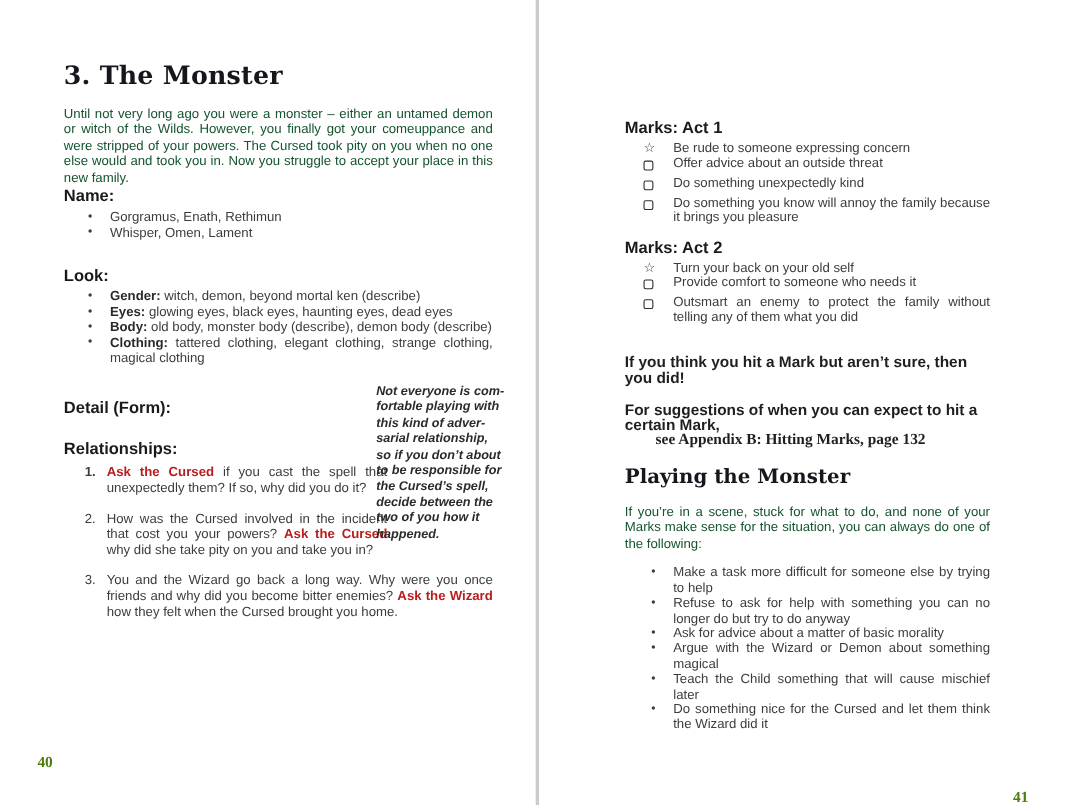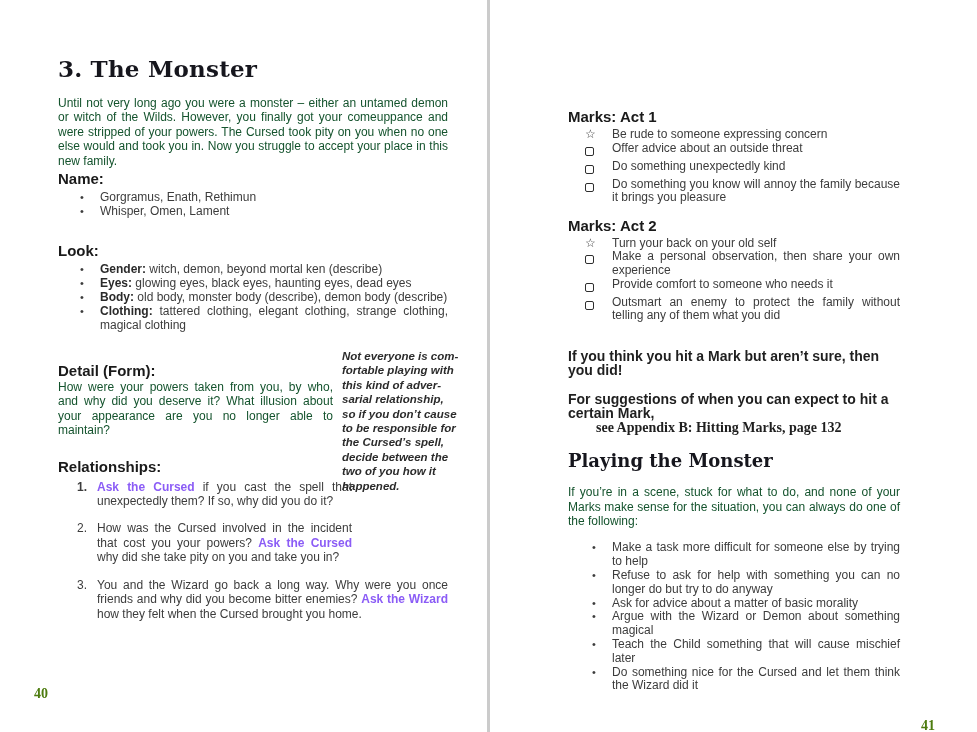--- a/index.html
+++ b/index.html
@@ -28,21 +28,21 @@
   
   .list-left { padding-left:22px; }
   .list-left .marker { width:20px; font-size:11px; line-height:14px; }
   .list-left .txt b { color:#2a2a2a; }
 
   
   .list-rel { padding-left:19px; }
   .list-rel .marker { width:20px; font-size:12px; line-height:14.4px; }
   .list-rel .txt { line-height:14.4px; }
   .num-bold { font-weight:bold; color:#1f1f1f; }
-  .inline-bold { font-weight:bold; color:#8b5cf6; }
+  .inline-bold { font-weight:bold; color:#b91c1c; }
   .rel-item { margin-bottom:13px; }
   .narrow { width:275px; }
 
   
   .sidebar-note { position:absolute; left:342px; top:349px; width:127px;
     font-size:11.5px; line-height:14.4px; font-weight:bold; font-style:italic; color:#2b2b2b; }
   .sidebar-note span { display:block; }
 
   
   .list-marks { padding-left:17px; margin-top:2px; }
@@ -106,21 +106,20 @@
         <span class="marker">•</span>
         <span class="txt"><b>Body:</b><span> old body, monster body (describe), demon body (describe)</span></span>
       </div>
       <div class="li">
         <span class="marker">•</span>
         <span class="txt"><b>Clothing:</b><span> tattered clothing, elegant clothing, strange clothing, magical clothing</span></span>
       </div>
     </div>
 
     <div class="subhead" style="margin-top:30px">Detail (Form):</div>
-    <div class="para narrow">How were your powers taken from you, by who, and why did you deserve it? What illusion about your appearance are you no longer able to maintain?</div>
 
     <div class="subhead mt20">Relationships:</div>
     <div class="blist list-rel" style="margin-top:4px">
       <div class="li rel-item narrow">
         <span class="marker num-bold">1.</span>
         <span class="txt"><span class="inline-bold">Ask the Cursed</span><span> if you cast the spell that unexpectedly them? If so, why did you do it?</span></span>
       </div>
       <div class="li rel-item narrow">
         <span class="marker">2.</span>
         <span class="txt"><span>How was the Cursed involved in the incident that cost you your powers? </span><span class="inline-bold">Ask the Cursed</span><span> why did she take pity on you and take you in?</span></span>
@@ -129,21 +128,21 @@
         <span class="marker">3.</span>
         <span class="txt"><span>You and the Wizard go back a long way. Why were you once friends and why did you become bitter enemies? </span><span class="inline-bold">Ask the Wizard</span><span> how they felt when the Cursed brought you home.</span></span>
       </div>
     </div>
 
     <div class="sidebar-note">
       <span>Not everyone is com-</span>
       <span>fortable playing with</span>
       <span>this kind of adver-</span>
       <span>sarial relationship,</span>
-      <span>so if you don’t cause</span>
+      <span>so if you don’t about</span>
       <span>to be responsible for</span>
       <span>the Cursed’s spell,</span>
       <span>decide between the</span>
       <span>two of you how it</span>
       <span>happened.</span>
     </div>
 
     <div class="page-num pn-left">40</div>
   </div>
 
@@ -170,24 +169,20 @@
     </div>
 
     <div class="subhead mt12">Marks: Act 2</div>
     <div class="blist list-marks">
       <div class="li">
         <span class="marker star-glyph">☆</span>
         <span class="txt">Turn your back on your old self</span>
       </div>
       <div class="li">
         <span class="marker"><span class="checkbox"></span></span>
-        <span class="txt">Make a personal observation, then share your own experience</span>
-      </div>
-      <div class="li">
-        <span class="marker"><span class="checkbox"></span></span>
         <span class="txt">Provide comfort to someone who needs it</span>
       </div>
       <div class="li">
         <span class="marker"><span class="checkbox"></span></span>
         <span class="txt">Outsmart an enemy to protect the family without telling any of them what you did</span>
       </div>
     </div>
 
     <div class="bold-note mt26">If you think you hit a Mark but aren’t sure, then you did!</div>
 

